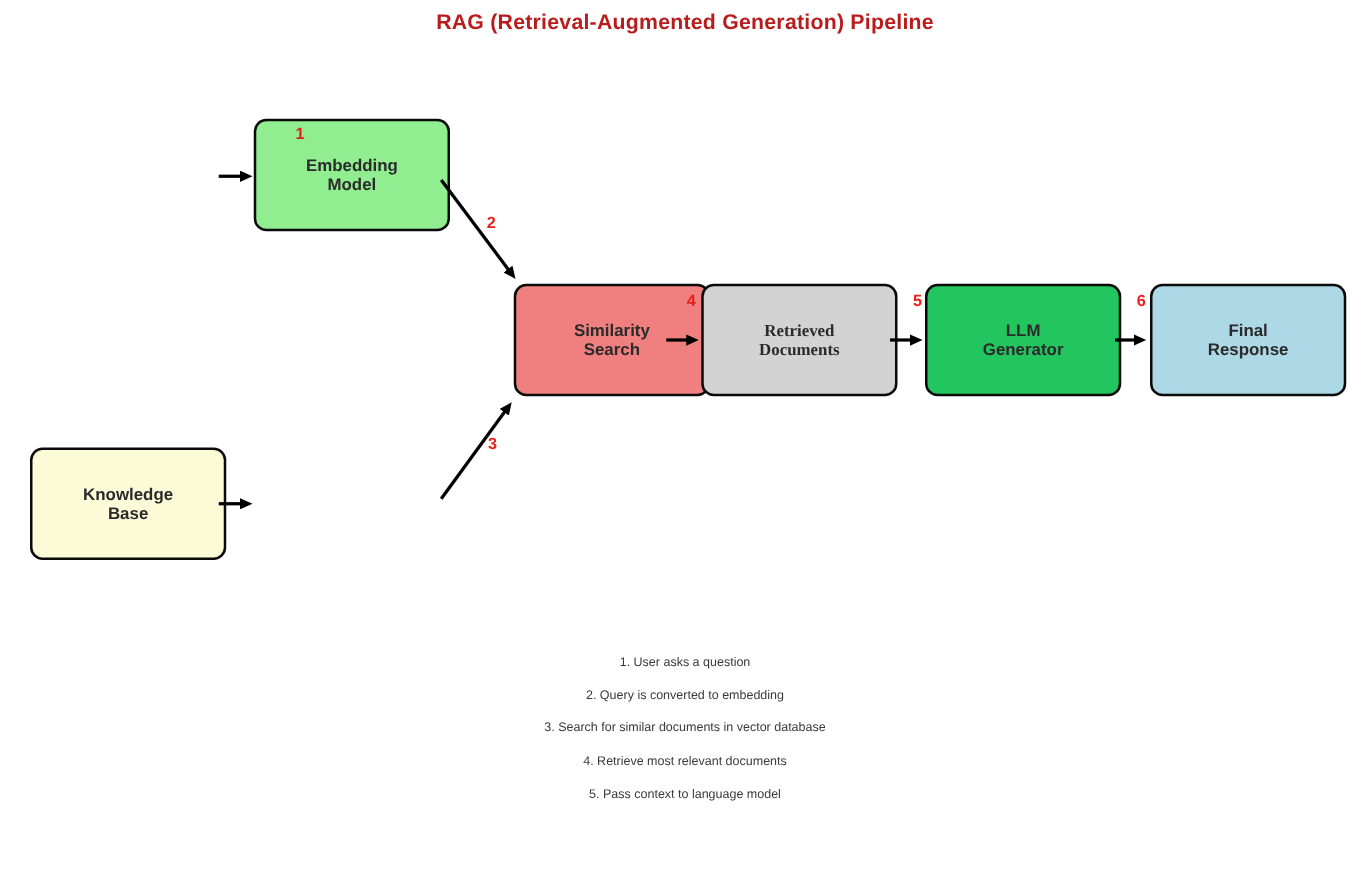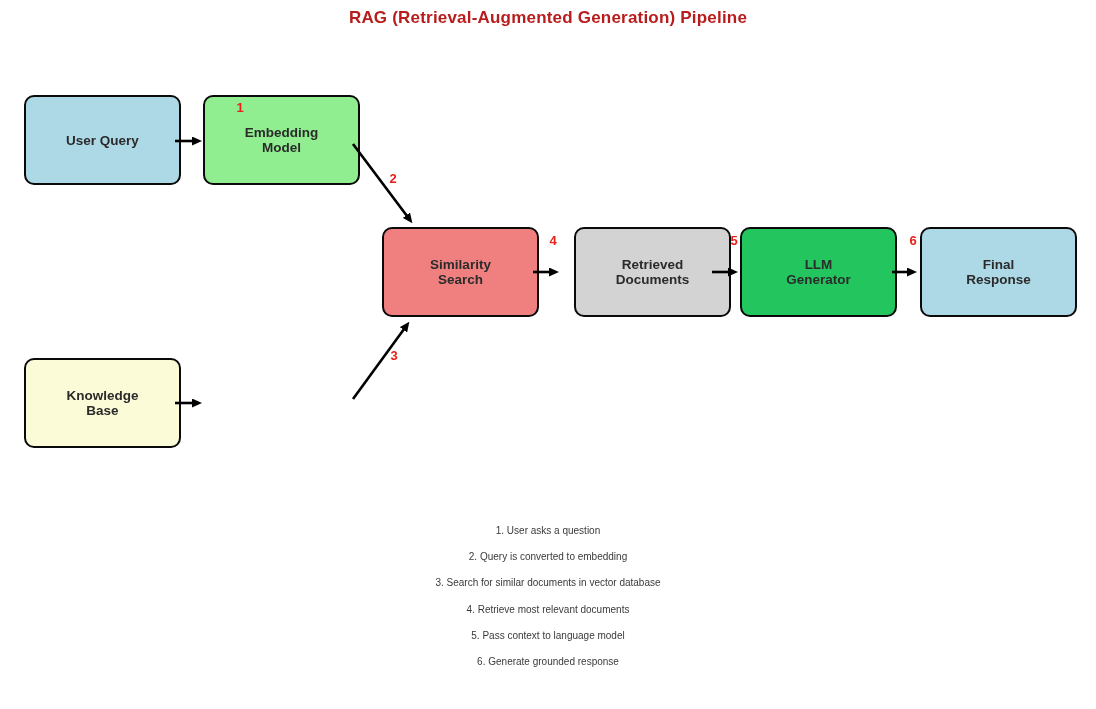--- a/index.html
+++ b/index.html
@@ -26,47 +26,44 @@
     font-size:13px;font-weight:bold;color:#e8201a;z-index:5;
   }
   .legend{
     position:absolute;top:518px;left:0;width:100%;text-align:center;
     font-size:10px;color:#3a3a3a;line-height:26.2px;
   }
   
   .n-user-query{left:24px;top:95px;}
   .n-embedding-model{left:203px;top:95px;}
   .n-similarity-search{left:382px;top:227px;}
-  .n-retrieved-documents{left:574px;top:227px;}
+  .n-retrieved-documents{left:561px;top:227px;font-family:Liberation Serif, serif;}
   .n-llm-generator{left:740px;top:227px;}
   .n-final-response{left:920px;top:227px;}
   .n-knowledge-base{left:24px;top:358px;}
   .n-vector-database{left:203px;top:358px;}
   .m1{left:240px;top:107px;}
   .m2{left:393px;top:178px;}
   .m3{left:394px;top:355px;}
   .m4{left:553px;top:240px;}
   .m5{left:734px;top:240px;}
   .m6{left:913px;top:240px;}
 </style>
 </head>
 <body>
 
 <div class="canvas">
 
   <div class="title">RAG (Retrieval-Augmented Generation) Pipeline</div>
 
-  <div class="node n-user-query" style="background: rgb(173, 216, 230);">
-    <span class="node-label">User Query</span>
-  </div>
   <div class="node n-embedding-model" style="background: rgb(144, 238, 144);">
     <span class="node-label">Embedding
 Model</span>
   </div>
-  <div class="node n-similarity-search" style="background: rgb(240, 128, 128);">
+  <div class="node n-similarity-search" style="background: rgb(240, 128, 128); margin-left: 29px;">
     <span class="node-label">Similarity
 Search</span>
   </div>
   <div class="node n-retrieved-documents" style="background: rgb(211, 211, 211);">
     <span class="node-label">Retrieved
 Documents</span>
   </div>
   <div class="node n-llm-generator" style="background: #22c55e;">
     <span class="node-label">LLM
 Generator</span>
@@ -101,16 +98,15 @@
   <span class="step-marker m4">4</span>
   <span class="step-marker m5">5</span>
   <span class="step-marker m6">6</span>
 
   <div class="legend">
     <div>1. User asks a question</div>
     <div>2. Query is converted to embedding</div>
     <div>3. Search for similar documents in vector database</div>
     <div>4. Retrieve most relevant documents</div>
     <div>5. Pass context to language model</div>
-    <div>6. Generate grounded response</div>
   </div>
 
 </div>
 
 </body></html>

